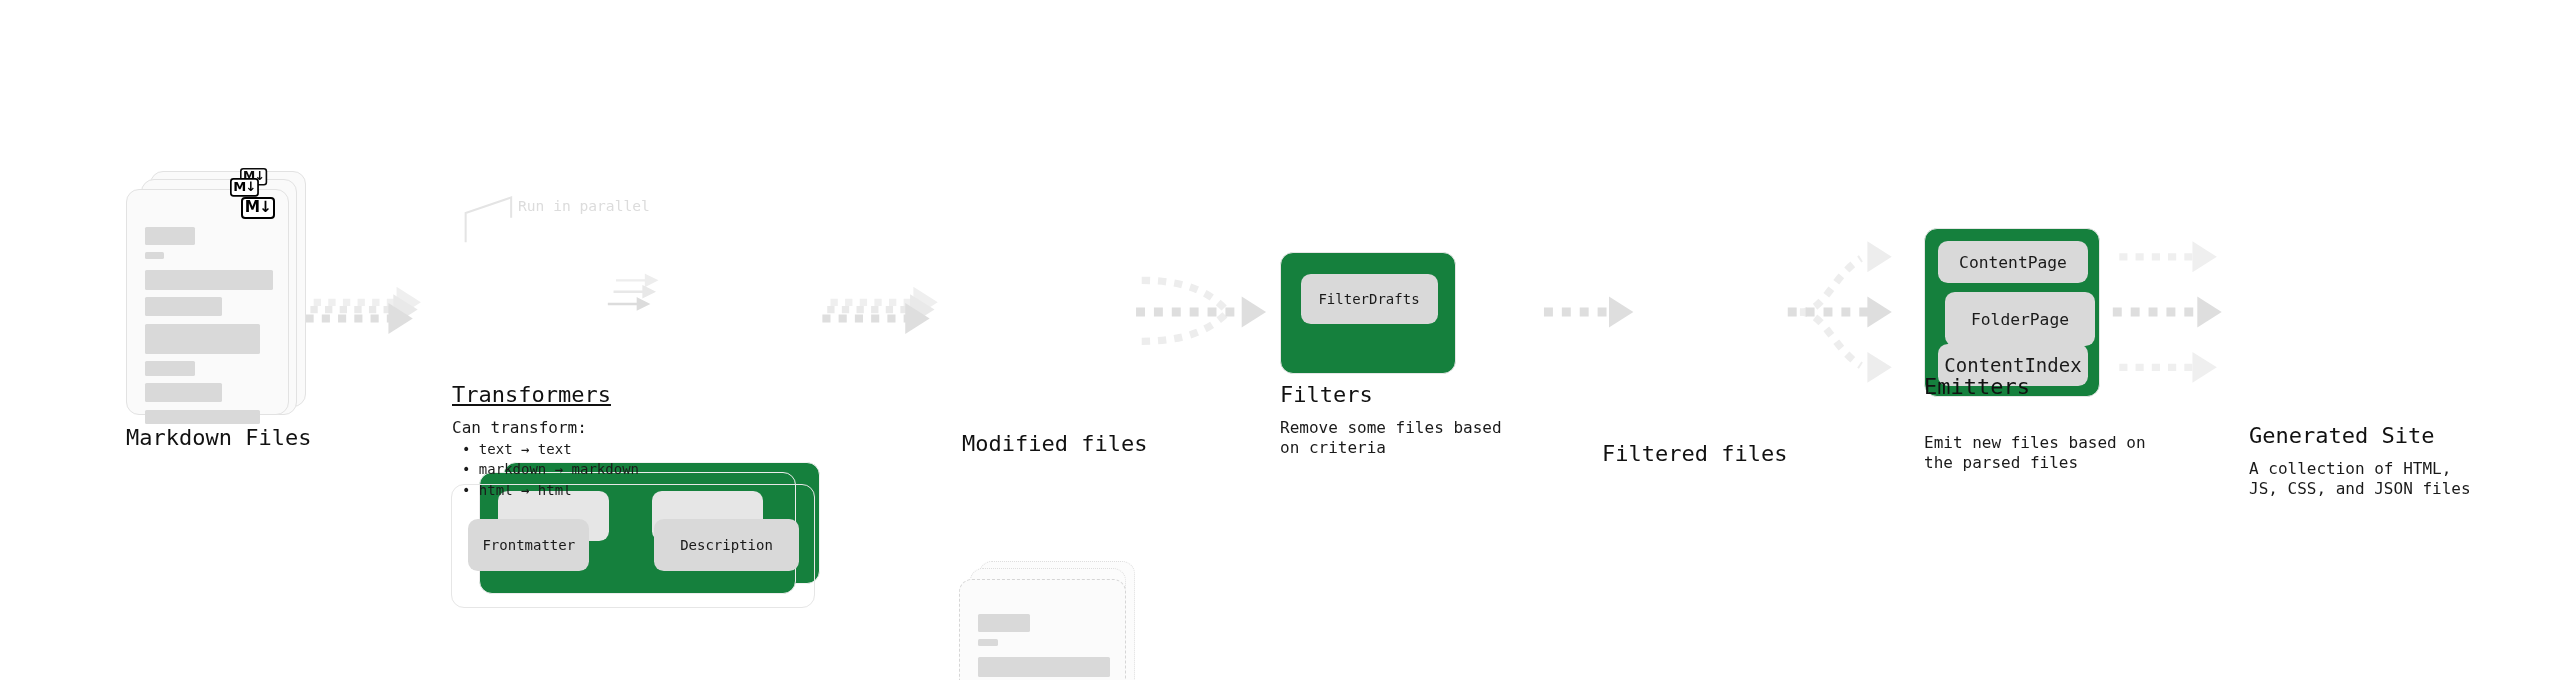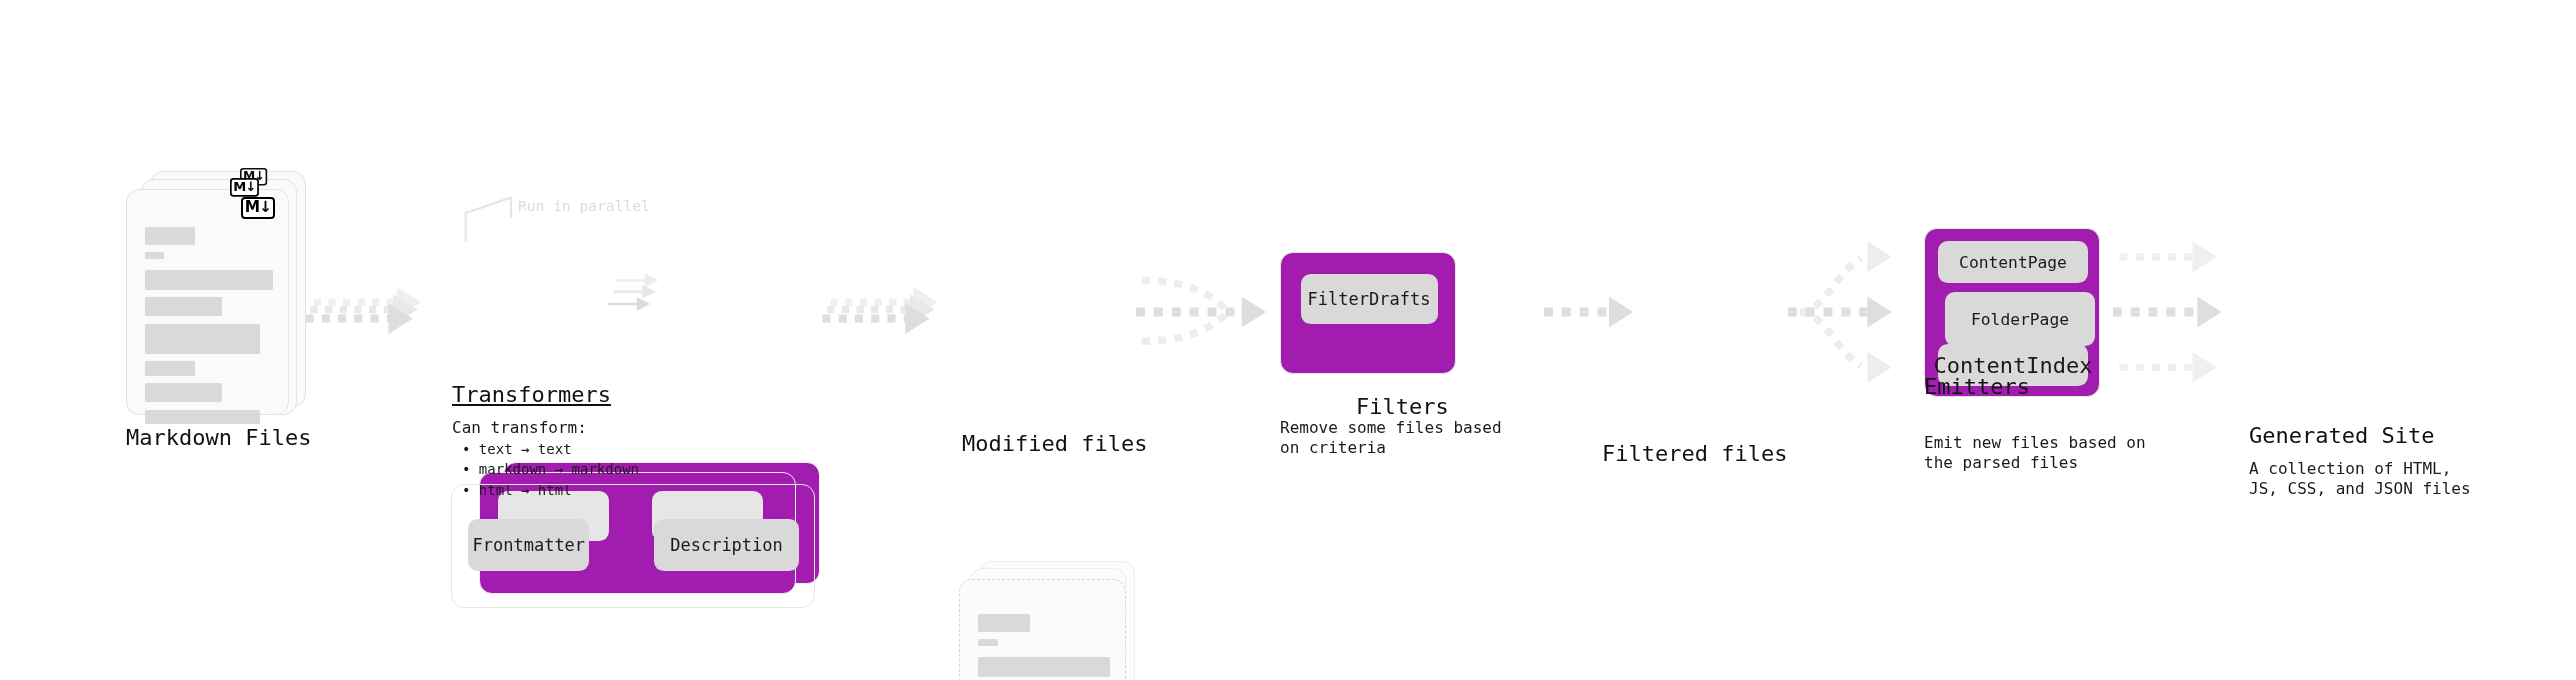--- a/index.html
+++ b/index.html
@@ -80,32 +80,32 @@
     letter-spacing: -0.8px;
     box-sizing: border-box;
   }
 
   
   .proc-stack { position: relative; }
   .proc-box {
     position: absolute;
     border-radius: 13px;
     border: 1.6px solid #e6e6e6;
-    background: #a21caf;
+    background: #15803d;
     box-sizing: border-box;
   }
   .pill {
     position: absolute;
     background: #d9d9d9;
     border-radius: 9.8px;
     display: flex;
     align-items: center;
     justify-content: center;
     font-family: "DejaVu Sans Mono", "Liberation Mono", monospace;
-    font-size: 17px;
+    font-size: 14px;
     color: #1a1a1a;
     box-sizing: border-box;
     white-space: nowrap;
   }
 
   
   .title {
     position: absolute;
     font-family: "DejaVu Sans Mono", "Liberation Mono", monospace;
     font-size: 22px;
@@ -315,32 +315,32 @@
 
   <div class="title" style="left:962px; top:431px;">Modified files</div>
 
 
   <div class="node" style="left:1280px; top:252px; width:176px; height:122px;">
     <div class="proc-box" style="left:0; top:0; width:176px; height:122px;">
       <div class="pill" style="left:19.5px; top:21px; width:137px; height:50px;">FilterDrafts</div>
     </div>
   </div>
 
-  <div class="title" style="left:1356px; top:382px;margin-top:12px;">Filters</div>
+  <div class="title" style="left:1280px; top:382px;">Filters</div>
 
   <div class="caption" style="left:1280px; top:418px;">Remove some files based
 on criteria</div>
 
   <div class="title" style="left:1602px; top:441px;">Filtered files</div>
 
   <div class="node" style="left:1924px; top:228px; width:176px; height:169px;">
     <div class="proc-box" style="left:0; top:0; width:176px; height:169px;">
       <div class="pill" style="left:13px; top:12.2px; width:150px; height:42px; font-size:16.3px;">ContentPage</div>
       <div class="pill" style="left:20px; top:63px; width:150px; height:54px; font-size:16.3px;">FolderPage</div>
-      <div class="pill" style="left:13px; top:115px; width:150px; height:42px; font-size:22px;">ContentIndex</div>
+      <div class="pill" style="left:13px; top:115px; width:150px; height:42px; font-size:19px;">ContentIndex</div>
     </div>
   </div>
 
   <div class="title" style="left:1924px; top:374px;">Emitters</div>
 
   <div class="caption" style="left:1924px; top:433px;">Emit new files based on
 the parsed files</div>
 
   <div class="title" style="left:2249px; top:423px;">Generated Site</div>
 

